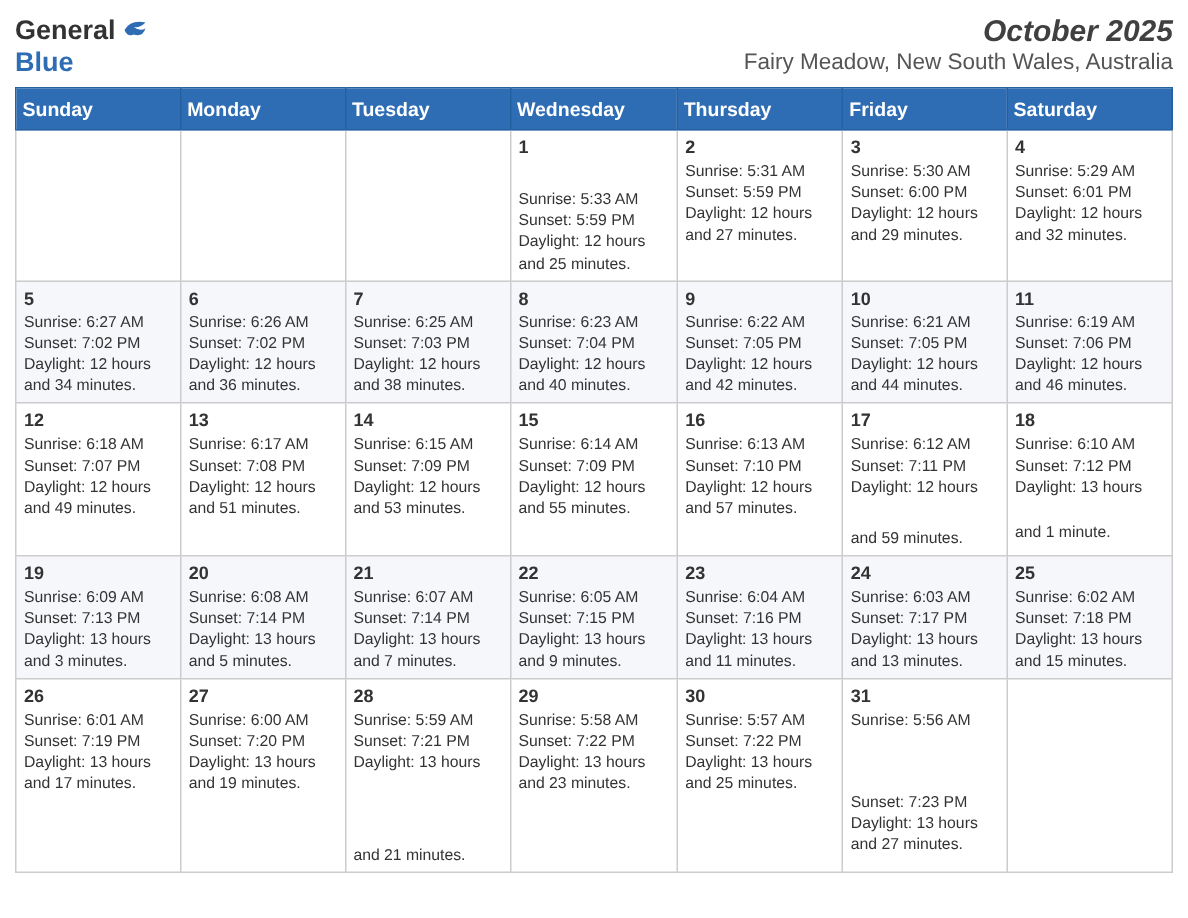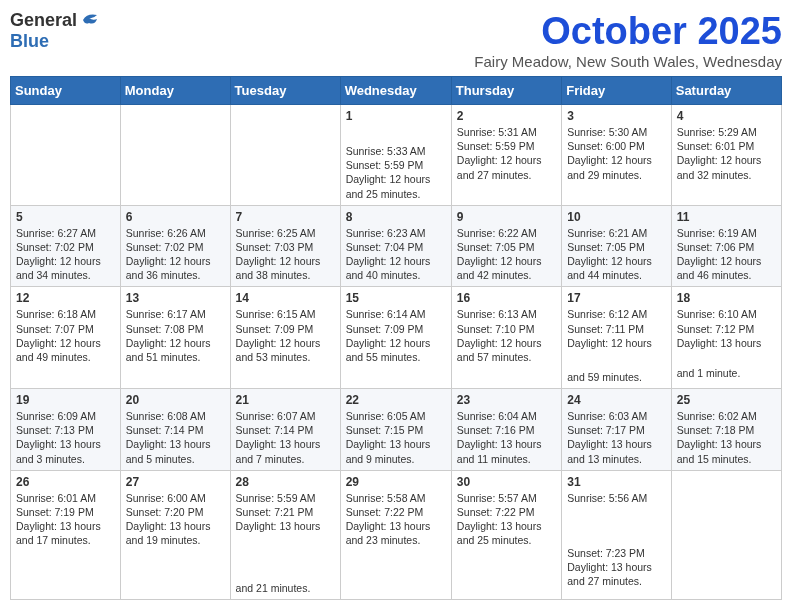--- a/index.html
+++ b/index.html
@@ -28,23 +28,24 @@
     }
     .logo-text-blue {
       font-size: 18px;
       font-weight: bold;
       color: #2e6db4;
     }
     .title-block {
       text-align: right;
     }
     .month-title {
-      font-size: 38px;
+      font-size: 20px;
       font-weight: bold;
-      color: #1d4ed8;
+      color: #404040;
+      font-style: italic;
     }
     .location-title {
       font-size: 15px;
       color: #555;
     }
     .calendar-table {
       width: 100%;
       border-collapse: collapse;
       border: 1px solid #ccc;
     }
@@ -88,21 +89,21 @@
       <span class="logo-text-general">General</span>
 
       <svg width="22" height="18" viewBox="0 0 22 18" style="margin-left:2px;margin-top:-2px;">
         <path d="M4,9 Q8,2 18,4 Q14,8 10,7 Q14,10 18,8 Q16,14 10,12 Q6,14 4,9Z" fill="#2e6db4"></path>
       </svg>
     </div>
     <span class="logo-text-blue">Blue</span>
   </div>
   <div class="title-block">
     <div class="month-title">October 2025</div>
-    <div class="location-title">Fairy Meadow, New South Wales, Wednesday</div>
+    <div class="location-title">Fairy Meadow, New South Wales, Australia</div>
   </div>
 </div>
 
 <table class="calendar-table">
   <thead>
     <tr>
     <th>Sunday</th>
         <th>Monday</th>
         <th>Tuesday</th>
         <th>Wednesday</th>

